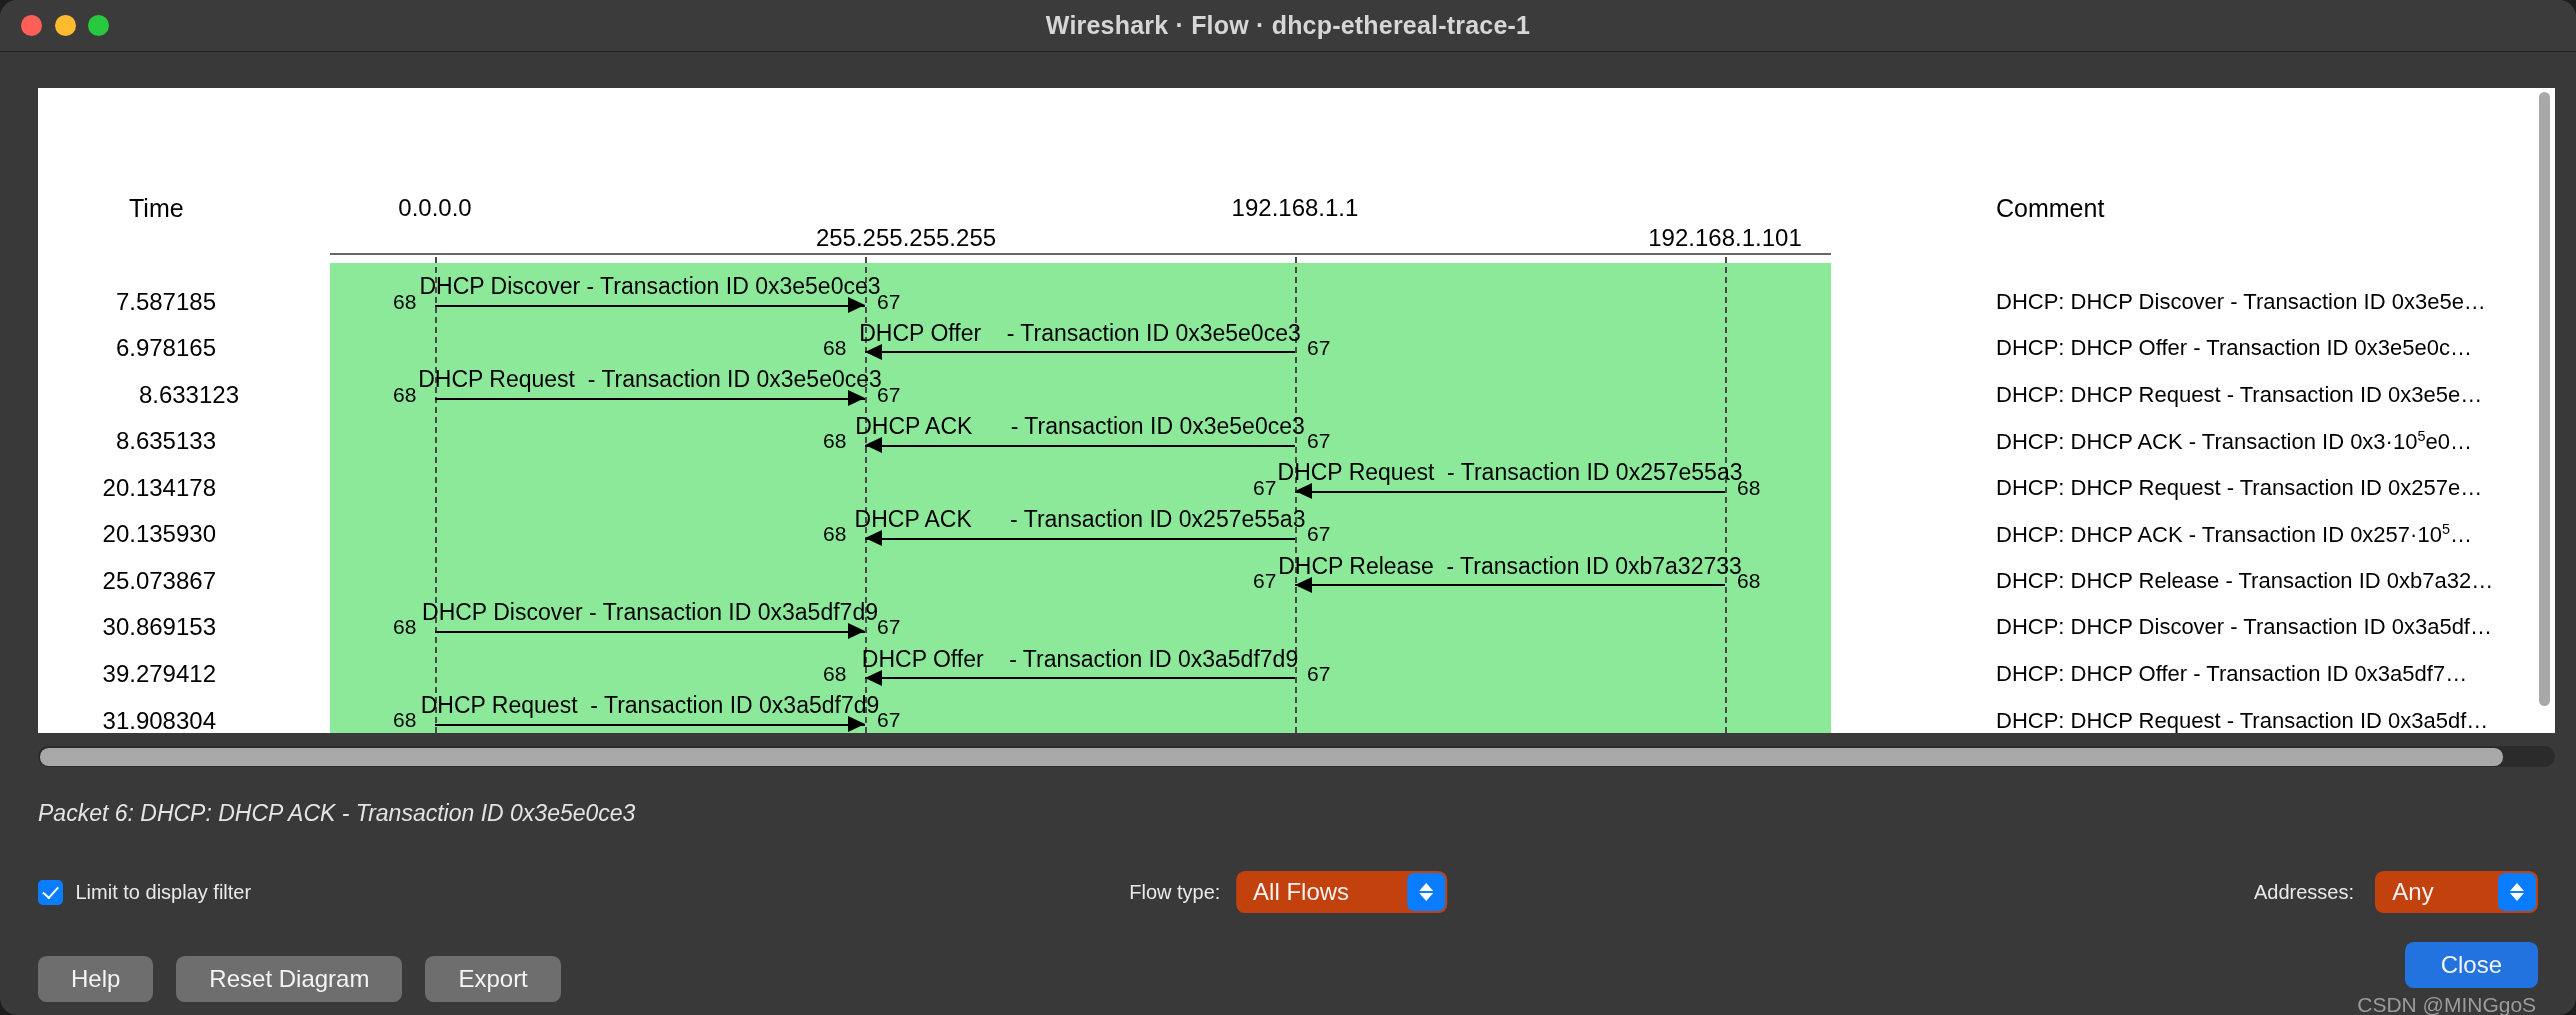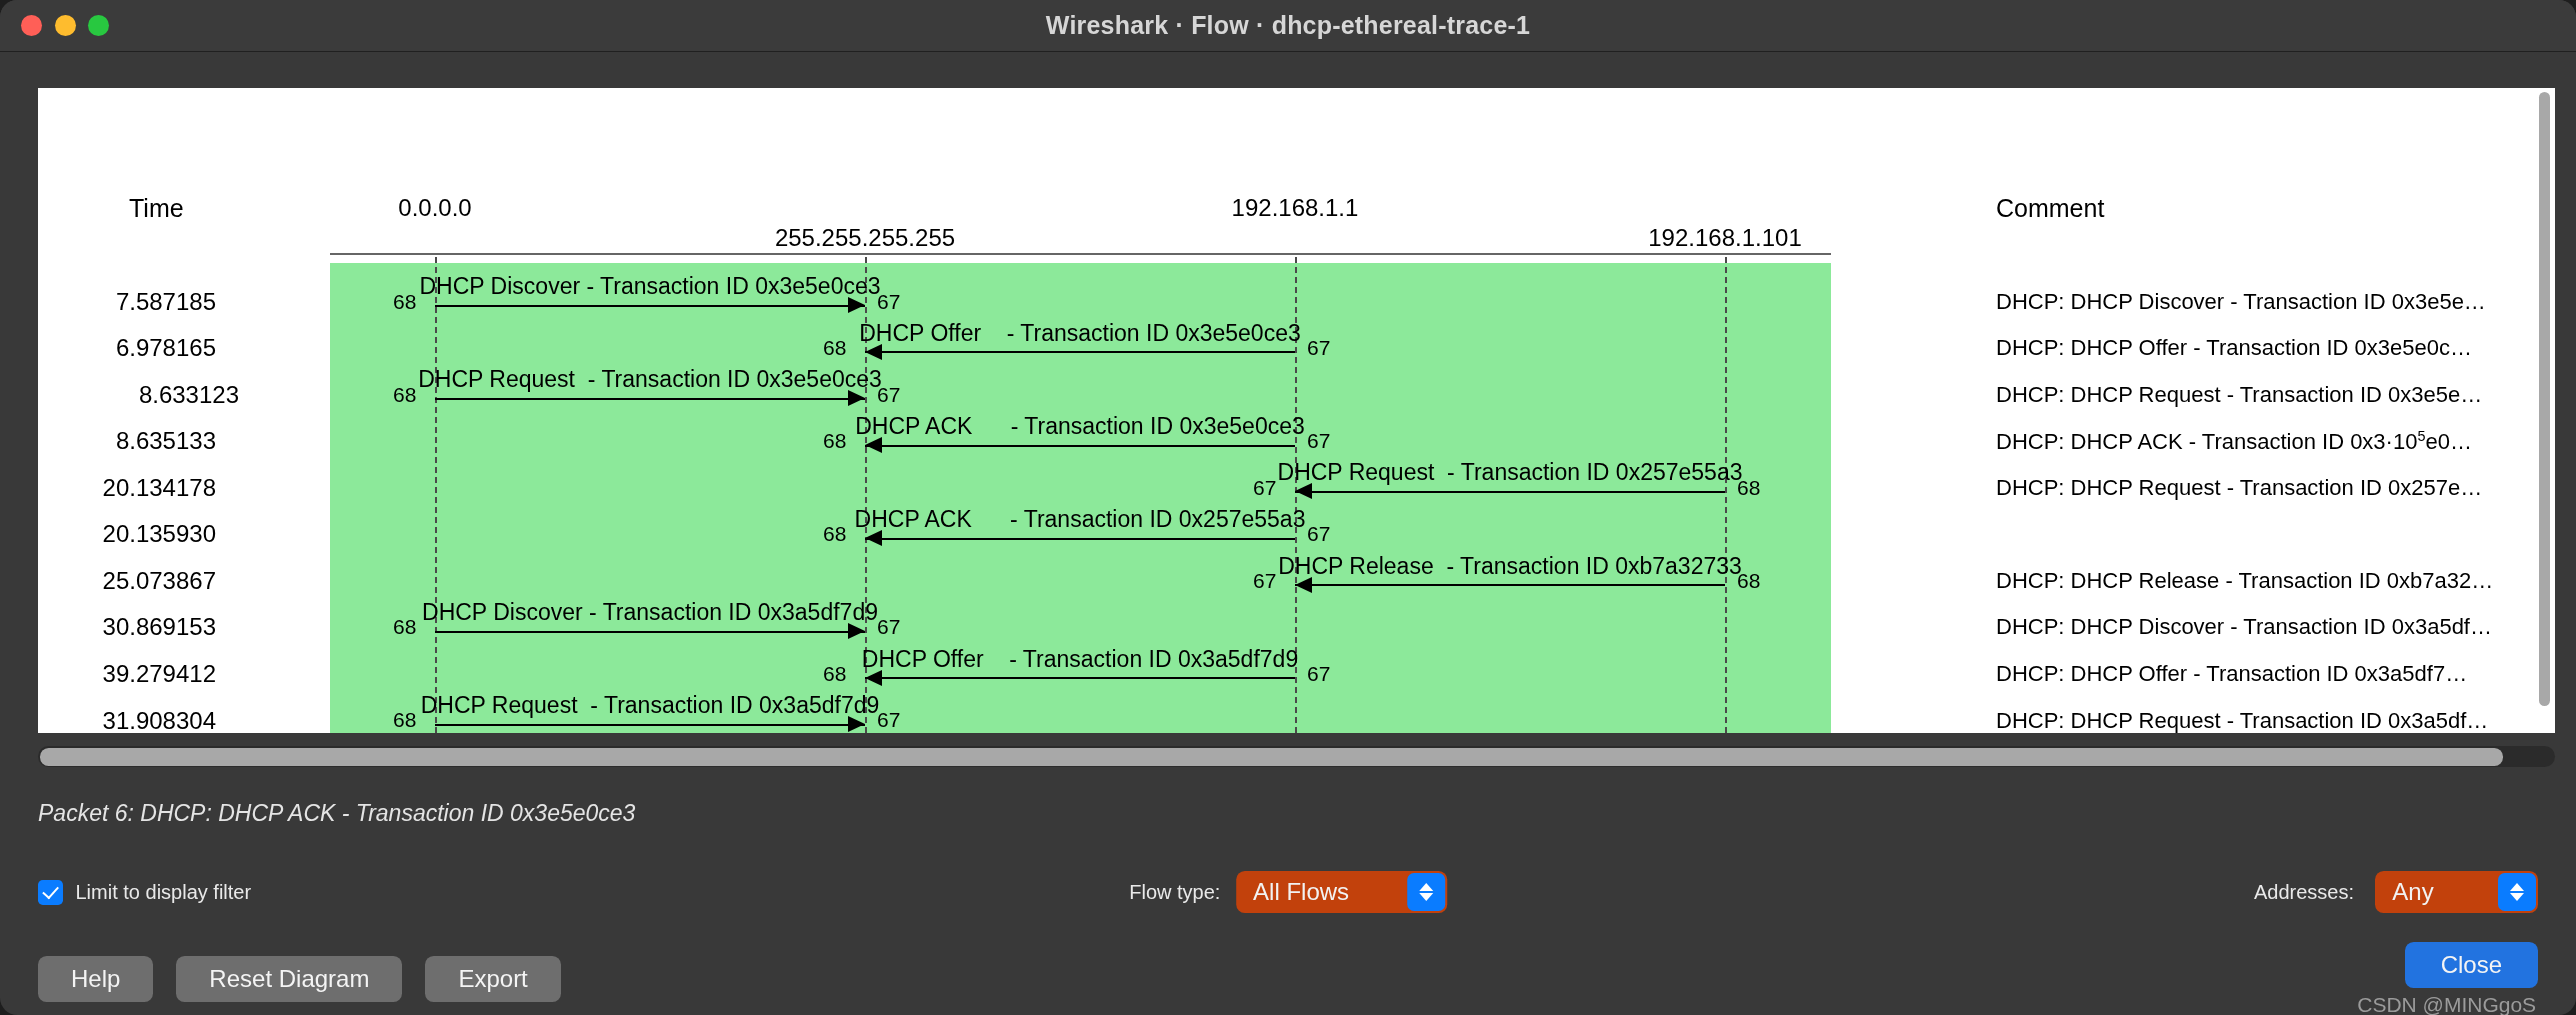--- a/index.html
+++ b/index.html
@@ -195,21 +195,21 @@
     </div>
     <div class="title-text">Wireshark · Flow · dhcp-ethereal-trace-1</div>
   </div>
 
   <div class="canvas-wrap">
     <div class="canvas" id="canvas">
       <div class="hdr time">Time</div>
       <div class="hdr comment">Comment</div>
 
     <div class="node-label" style="left: 397px; top: 106px;">0.0.0.0</div>
-        <div class="node-label" style="left: 827px; top: 136px;">255.255.255.255</div>
+        <div class="node-label" style="left: 868px; top: 136px;">255.255.255.255</div>
         <div class="node-label" style="left: 1257px; top: 106px;">192.168.1.1</div>
         <div class="node-label" style="left: 1687px; top: 136px;">192.168.1.101</div>
         <div class="lane-top-rule" style="left: 292px; top: 165px; width: 1501px;"></div>
         <div class="lane-box" style="left: 292px; top: 175px; width: 1501px; height: 550px; background: rgb(140, 233, 154);"></div>
         <div class="lane-line" style="left: 397px; top: 169px; height: 556px;"></div>
         <div class="lane-line" style="left: 827px; top: 169px; height: 556px;"></div>
         <div class="lane-line" style="left: 1257px; top: 169px; height: 556px;"></div>
         <div class="lane-line" style="left: 1687px; top: 169px; height: 556px;"></div>
         <div class="time-val" style="right: auto; left: 0px; width: 178px; top: 200px;">7.587185</div>
         <div class="arrow-line" style="left: 397px; top: 217px; width: 430px;"></div>
@@ -245,20 +245,21 @@
         <div class="msg-label" style="left: 1472px; top: 371px;">DHCP Request  - Transaction ID 0x257e55a3</div>
         <div class="port" style="top: 388px; left: 1699px;">68</div>
         <div class="port" style="top: 388px; left: 1215px;">67</div>
         <div class="comment-val" style="left: 1958px; top: 387px;">DHCP: DHCP Request  - Transaction ID 0x257e…</div>
         <div class="time-val" style="right: auto; left: 0px; width: 178px; top: 432px;">20.135930</div>
         <div class="arrow-line" style="left: 827px; top: 450px; width: 430px;"></div>
         <div class="arrow-head left" style="top: 442px; left: 827px;"></div>
         <div class="msg-label" style="left: 1042px; top: 418px;">DHCP ACK      - Transaction ID 0x257e55a3</div>
         <div class="port" style="top: 434px; left: 1269px;">67</div>
         <div class="port" style="top: 434px; left: 785px;">68</div>
+        <div class="comment-val" style="left: 1958px; top: 433px;">DHCP: DHCP ACK      - Transaction ID 0x257·10<span class="sup">5</span>…</div>
         <div class="time-val" style="right: auto; left: 0px; width: 178px; top: 479px;">25.073867</div>
         <div class="arrow-line" style="left: 1257px; top: 496px; width: 430px;"></div>
         <div class="arrow-head left" style="top: 489px; left: 1257px;"></div>
         <div class="msg-label" style="left: 1472px; top: 465px;">DHCP Release  - Transaction ID 0xb7a32733</div>
         <div class="port" style="top: 481px; left: 1699px;">68</div>
         <div class="port" style="top: 481px; left: 1215px;">67</div>
         <div class="comment-val" style="left: 1958px; top: 480px;">DHCP: DHCP Release  - Transaction ID 0xb7a32…</div>
         <div class="time-val" style="right: auto; left: 0px; width: 178px; top: 525px;">30.869153</div>
         <div class="arrow-line" style="left: 397px; top: 543px; width: 430px;"></div>
         <div class="arrow-head right" style="top: 535px; left: 810px;"></div>

